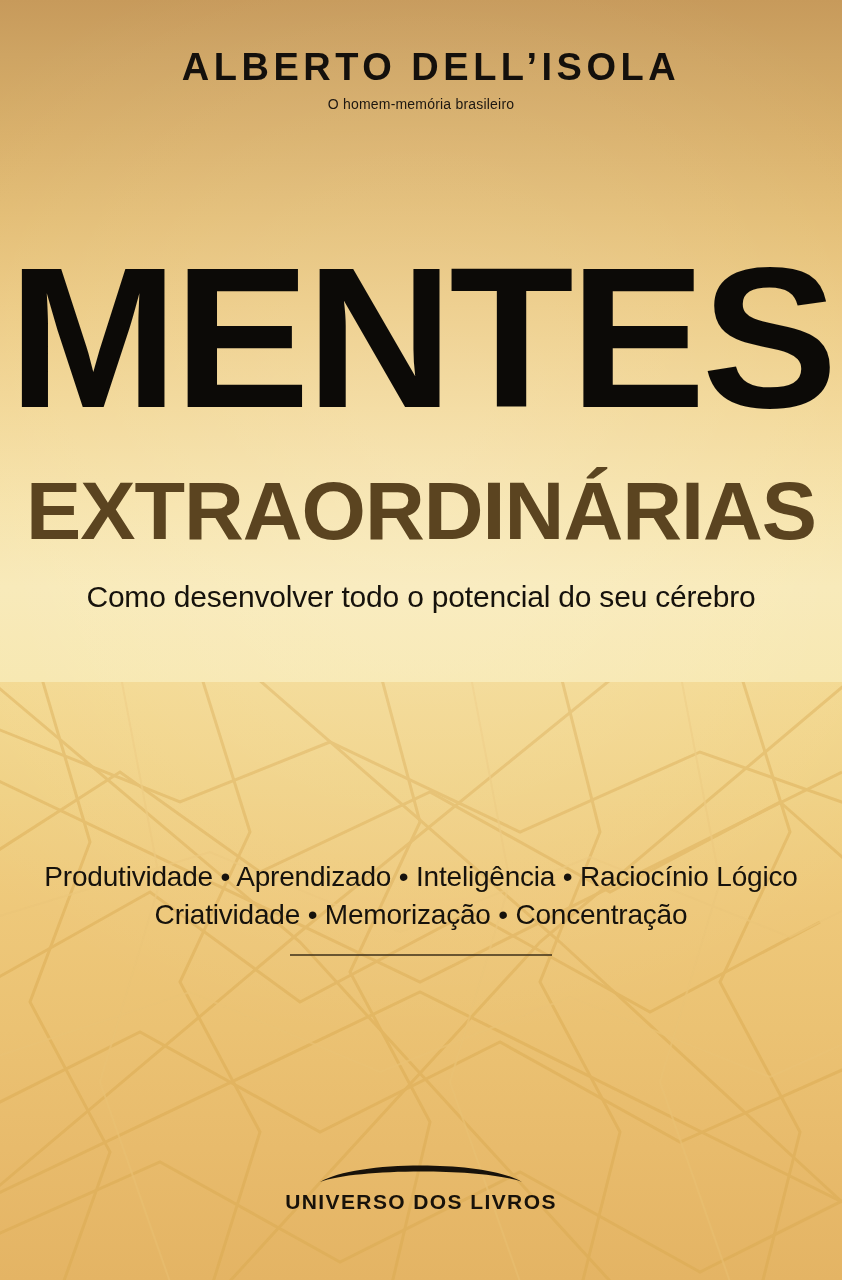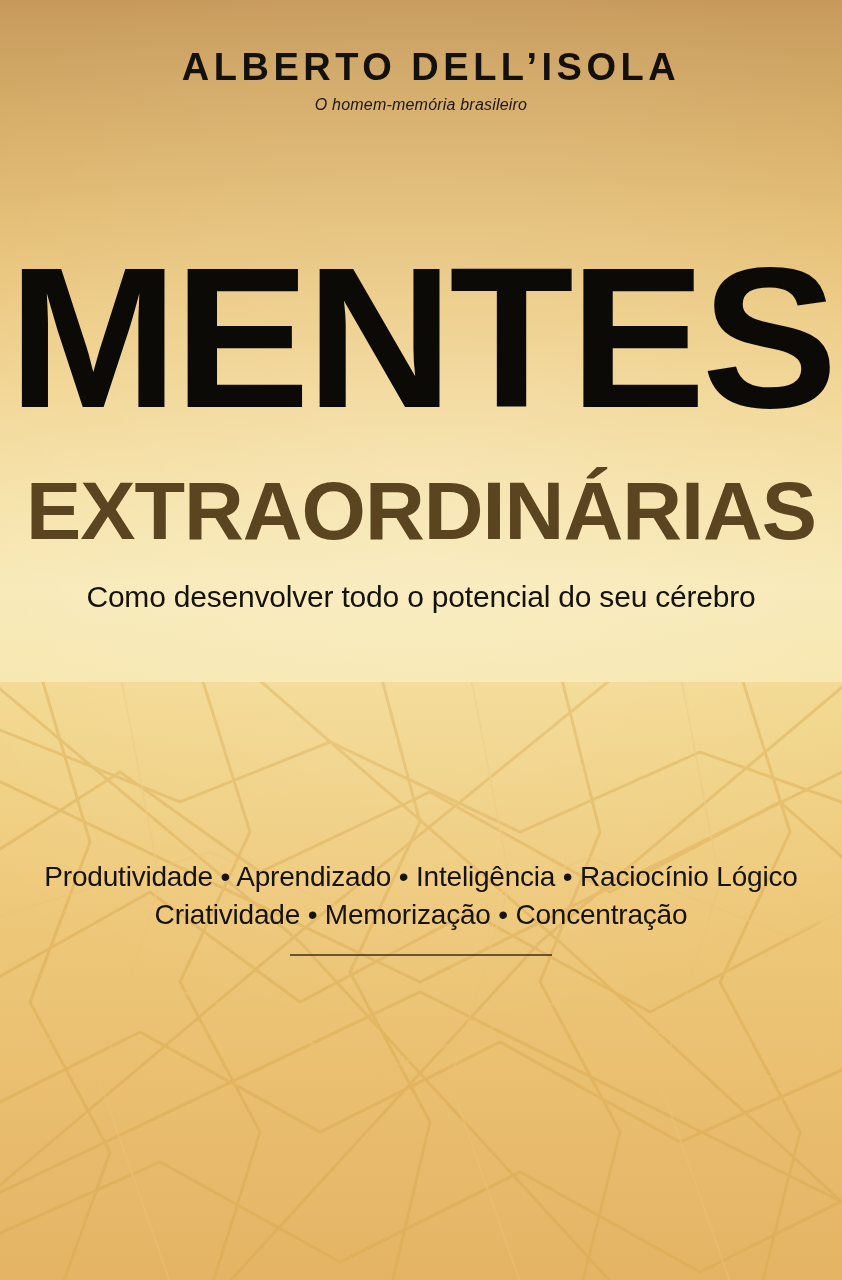--- a/index.html
+++ b/index.html
@@ -87,24 +87,23 @@
     color: #14100c;
     font-family: "Liberation Sans", sans-serif;
     margin-left: 10px;
   }
   .author-sub {
     position: absolute;
     left: 0;
     top: 96px;
     width: 842px;
     text-align: center;
-    font-size: 16px;
+    font-size: 14px;
     color: #1d1711;
     letter-spacing: .2px;
-    font-style: italic;
   }
 
   .title-main {
     position: absolute;
     left: 0;
     top: 238px;
     width: 842px;
     text-align: center;
     font-size: 200px;
     line-height: 200px;
@@ -229,14 +228,20 @@
   <div class="title-main">MENTES</div>
   <div class="title-second">EXTRAORDINÁRIAS</div>
   <div class="subtitle">Como desenvolver todo o potencial do seu cérebro</div>
 
   <div class="topics">
     <div class="line">Produtividade • Aprendizado • Inteligência • Raciocínio Lógico</div>
     <div class="line">Criatividade • Memorização • Concentração</div>
   </div>
   <div class="rule"></div>
 
+  <div class="publisher">
+    <svg class="swoosh" viewBox="0 0 210 30">
+      <path d="M4 24 C40 2 170 2 206 24 C170 10 40 10 4 24 Z" fill="#18120a"></path>
+    </svg>
+    <div class="pname">UNIVERSO DOS LIVROS</div>
+  </div>
 
 </div>
 
 </body></html>

